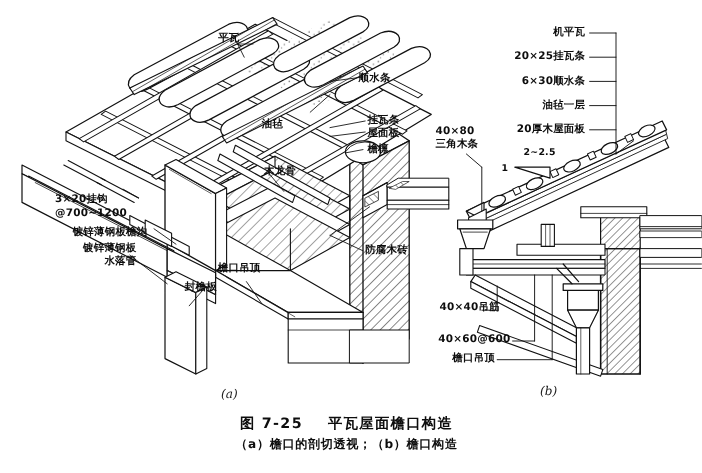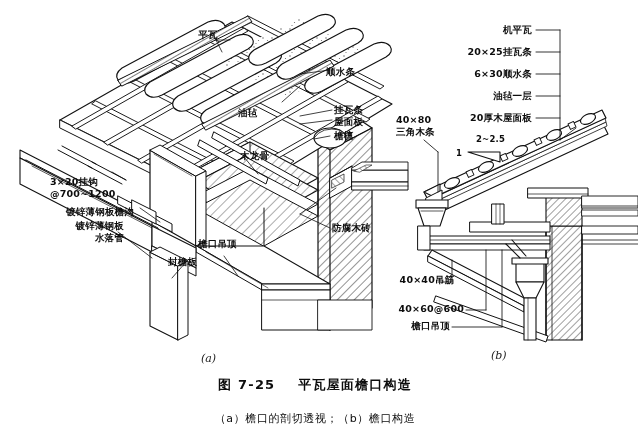--- a/index.html
+++ b/index.html
@@ -61,24 +61,24 @@
   }
   #caption-title {
     font-family: "DejaVu Sans", "Liberation Sans", sans-serif;
     font-size: 13px;
     font-weight: bold;
     letter-spacing: 1.2px;
     color: #0d0d0d;
     white-space: pre;
   }
   #caption-sub {
-    margin-top: 17px;
+    margin-top: 2px;
     font-family: "DejaVu Sans", "Liberation Sans", sans-serif;
     font-size: 11px;
-    font-weight: normal;
+    font-weight: bold;
     letter-spacing: 0.6px;
     color: #0d0d0d;
     white-space: pre;
   }
 </style>
 </head>
 <body>
 
 <div id="figure-root">
 

